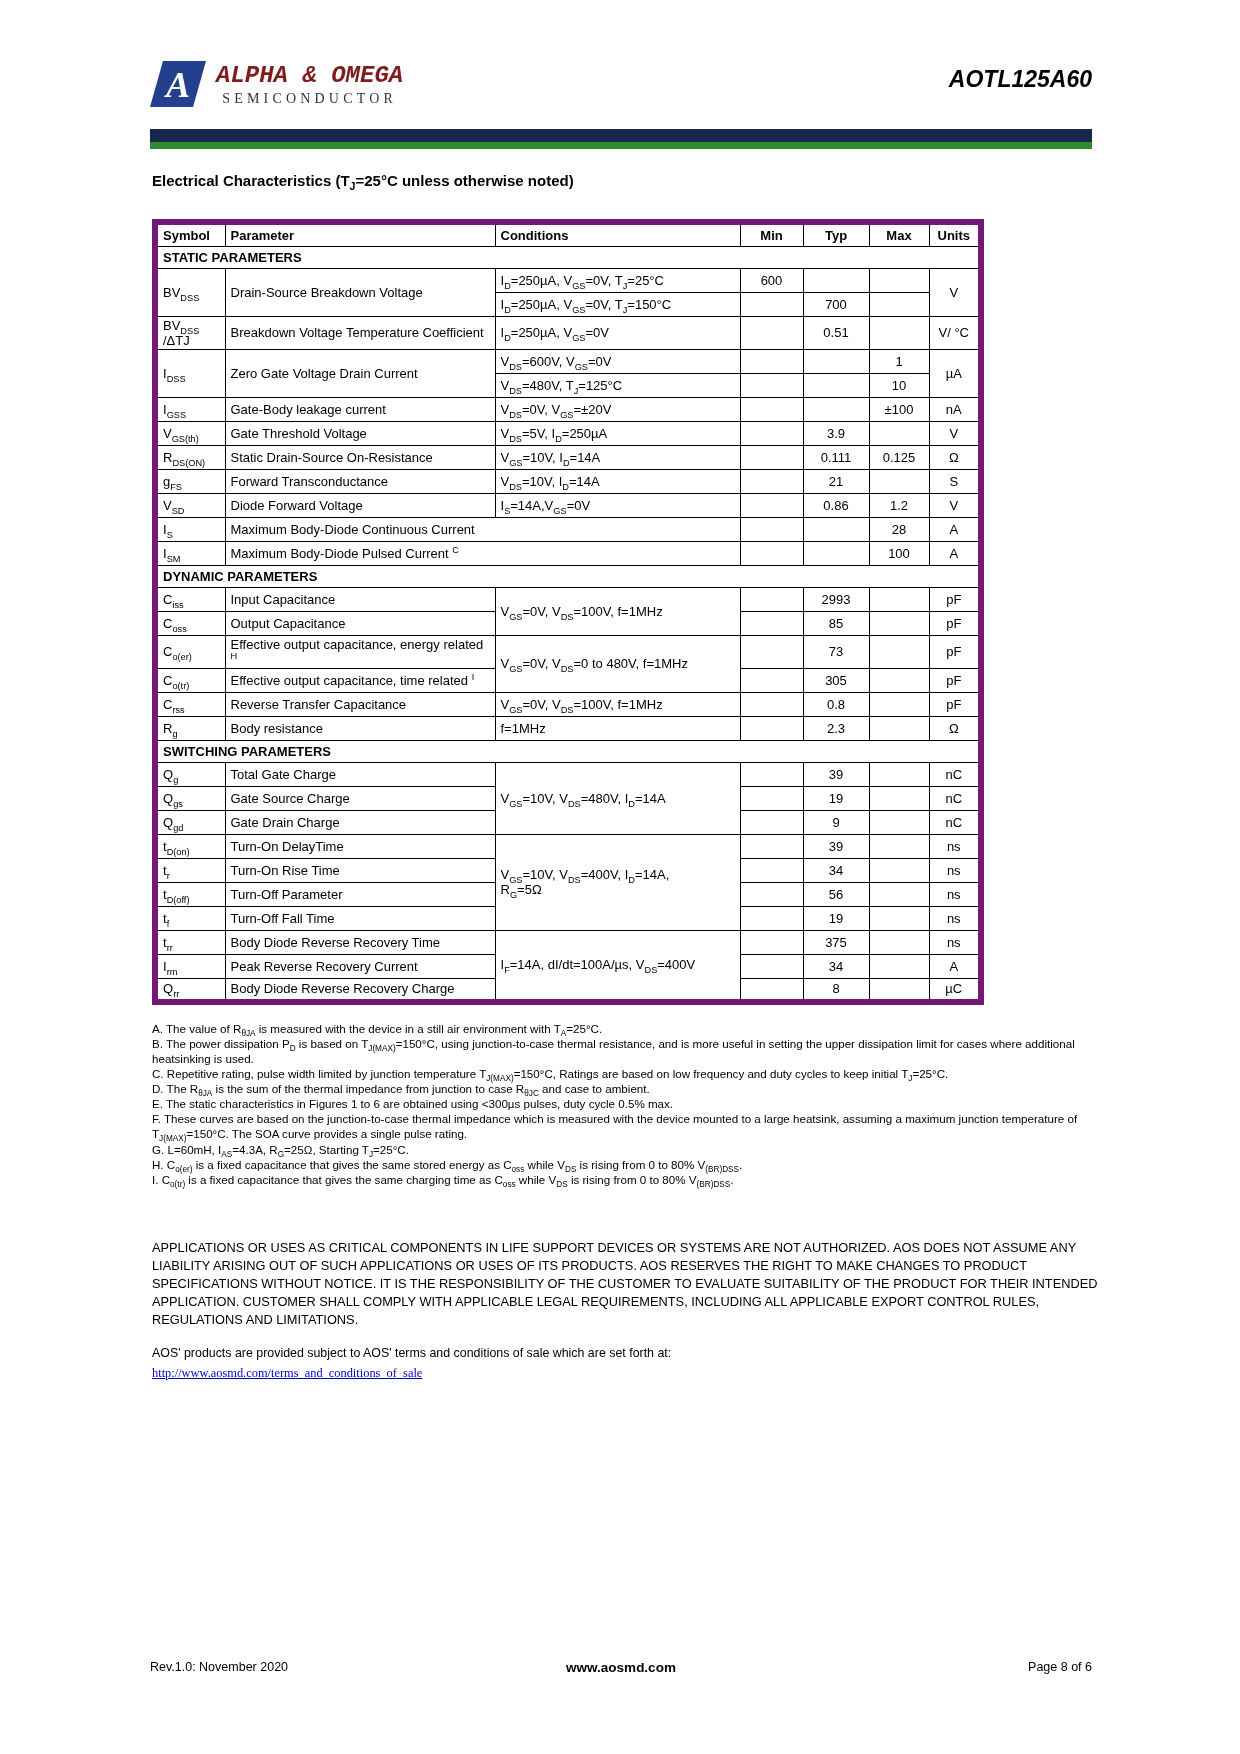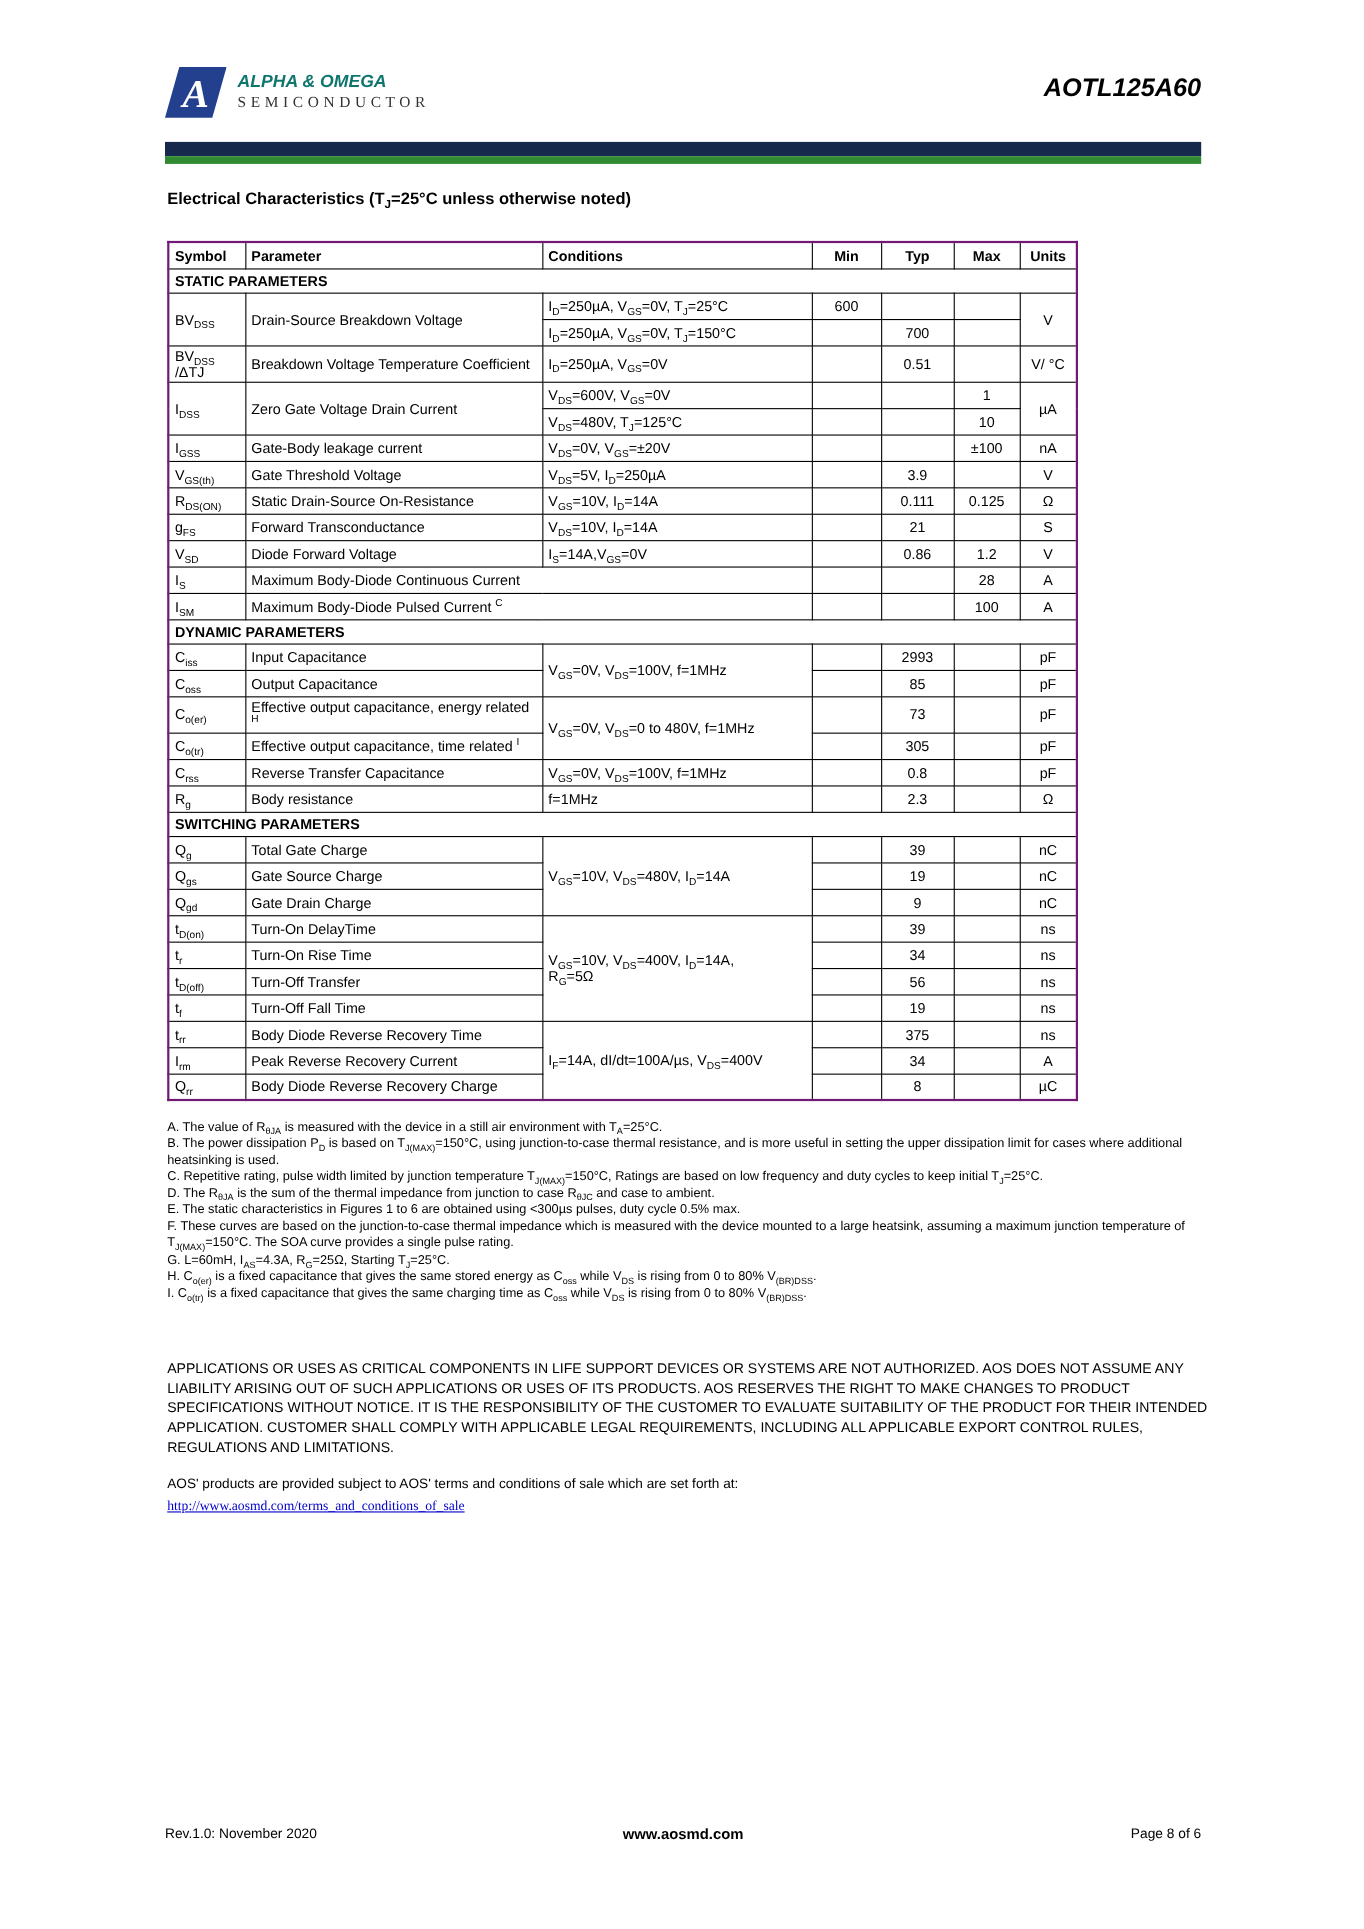--- a/index.html
+++ b/index.html
@@ -2,32 +2,32 @@
 <html><head>
 <meta charset="utf-8">
 <style>
   *{margin:0;padding:0;box-sizing:border-box;}
   html,body{background:#ffffff;}
   .page{position:relative;width:1240px;height:1754px;background:#ffffff;
         font-family:"Liberation Sans",sans-serif;color:#000;overflow:hidden;}
 
   
   .logo-block{position:absolute;top:60px;left:150px;display:flex;align-items:center;gap:10px;}
-  .brand-name{font-family:Liberation Sans, sans-serif;font-style:italic;font-weight:bold;font-size:16px;color:#0f766e;}
+  .brand-name{font-family:Liberation Mono, monospace;font-style:italic;font-weight:bold;font-size:24px;color:#7f1d1d;}
   .brand-sub{font-family:"Liberation Serif",serif;font-size:14px;letter-spacing:4.2px;color:#333;margin-top:2px;text-align:center;}
   .part-number{position:absolute;top:66px;right:148px;font-size:23px;font-weight:bold;font-style:italic;text-align:right;}
   .header-bar{position:absolute;top:129px;left:150px;width:942px;font-size:0;}
   .bar-navy{height:13px;background:#16294d;}
   .bar-green{height:7px;background:#2f8a31;}
 
   
   .flow{position:absolute;top:172px;left:152px;width:942px;}
   .doc-title{font-size:15px;font-weight:bold;margin:0 0 30px 0;}
 
-  table.spec{border-collapse:collapse;table-layout:fixed;width:826px;border:2px solid #701a75;}
+  table.spec{border-collapse:collapse;table-layout:fixed;width:826px;border:6px solid #701a75;}
   .spec th,.spec td{border:1px solid #000;font-size:13px;padding:1px 5px;height:24px;
                     vertical-align:middle;text-align:left;word-wrap:break-word;}
   .spec th{font-weight:bold;}
   .spec .ctr{text-align:center;padding:1px 2px;}
   .spec td.section{font-weight:bold;height:22px;}
   sub,sup{font-size:71%;line-height:0;}
 
   .footnotes{margin-top:16px;font-size:11.6px;line-height:1.3;width:945px;}
   .fn{margin:0;}
   .legal{margin-top:52px;font-size:12.8px;line-height:1.42;width:950px;}
@@ -287,21 +287,21 @@
           <tr>
             <td>t<sub>r</sub></td>
             <td>Turn-On Rise Time</td>
             <td class="ctr"></td>
             <td class="ctr">34</td>
             <td class="ctr"></td>
             <td class="ctr">ns</td>
           </tr>
           <tr>
             <td>t<sub>D(off)</sub></td>
-            <td>Turn-Off Transfer</td>
+            <td>Turn-Off Parameter</td>
             <td class="ctr"></td>
             <td class="ctr">56</td>
             <td class="ctr"></td>
             <td class="ctr">ns</td>
           </tr>
           <tr>
             <td>t<sub>f</sub></td>
             <td>Turn-Off Fall Time</td>
             <td class="ctr"></td>
             <td class="ctr">19</td>

